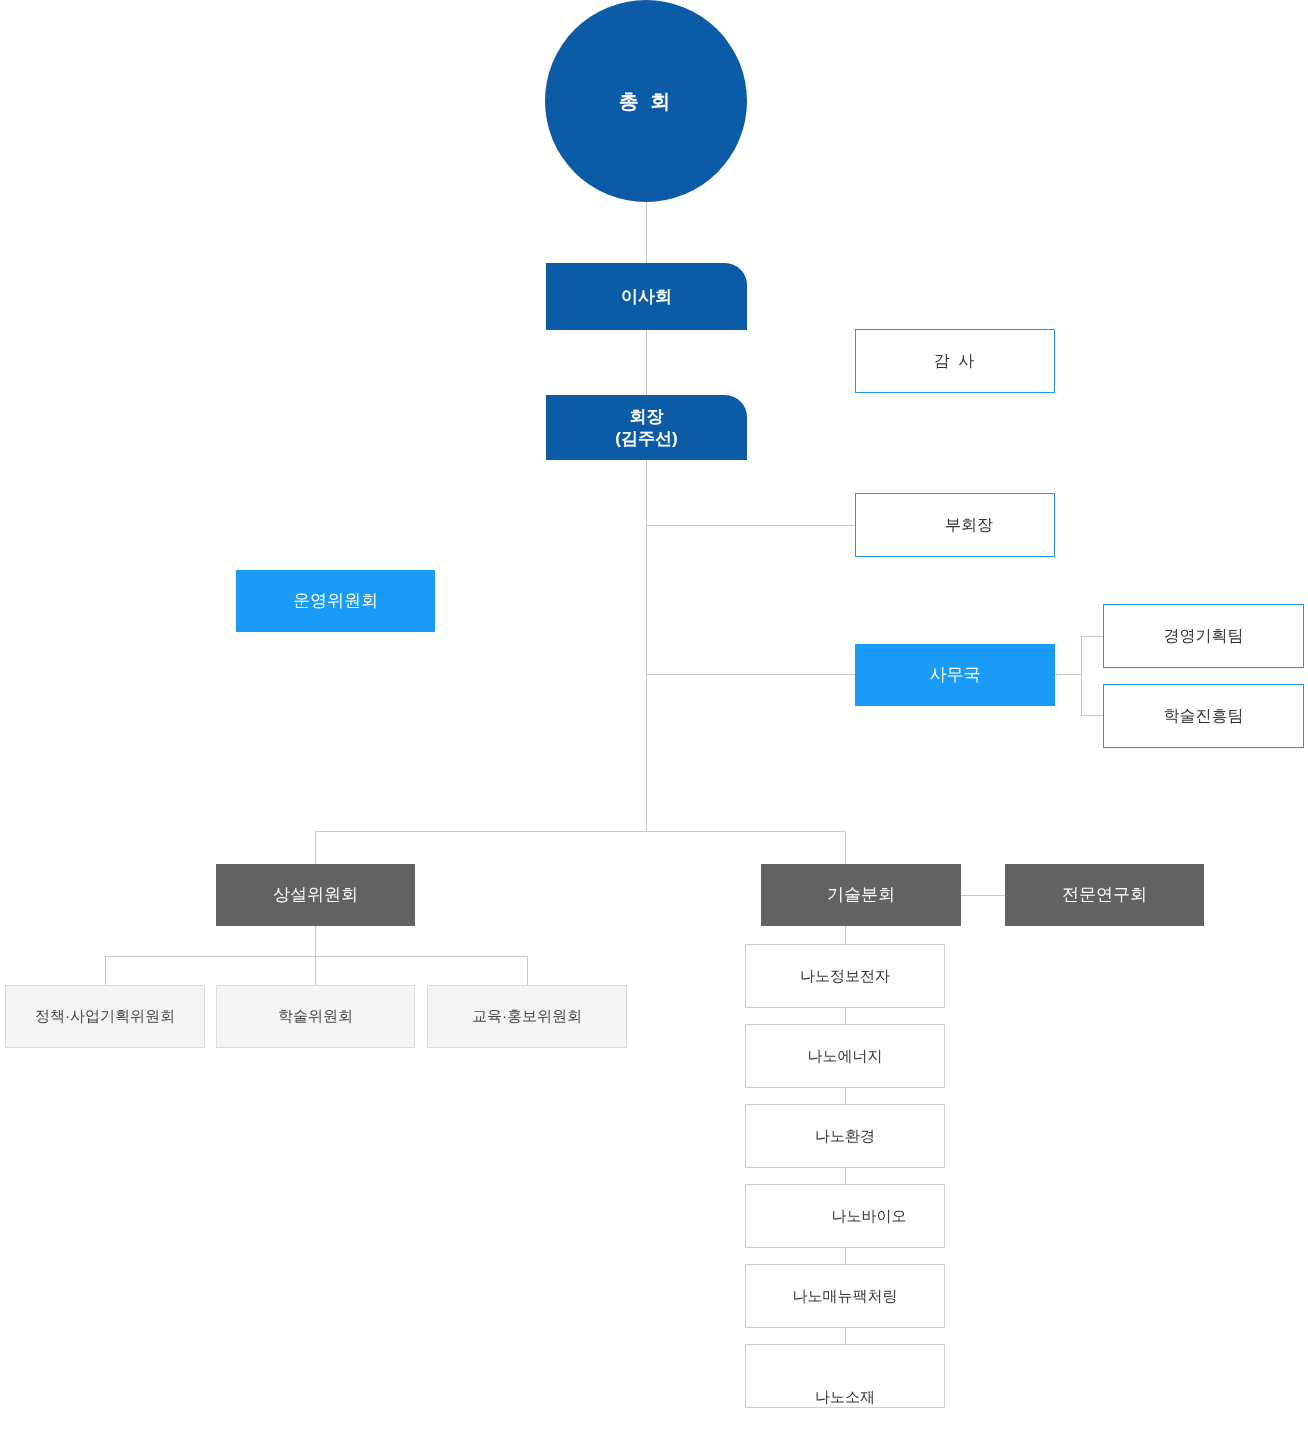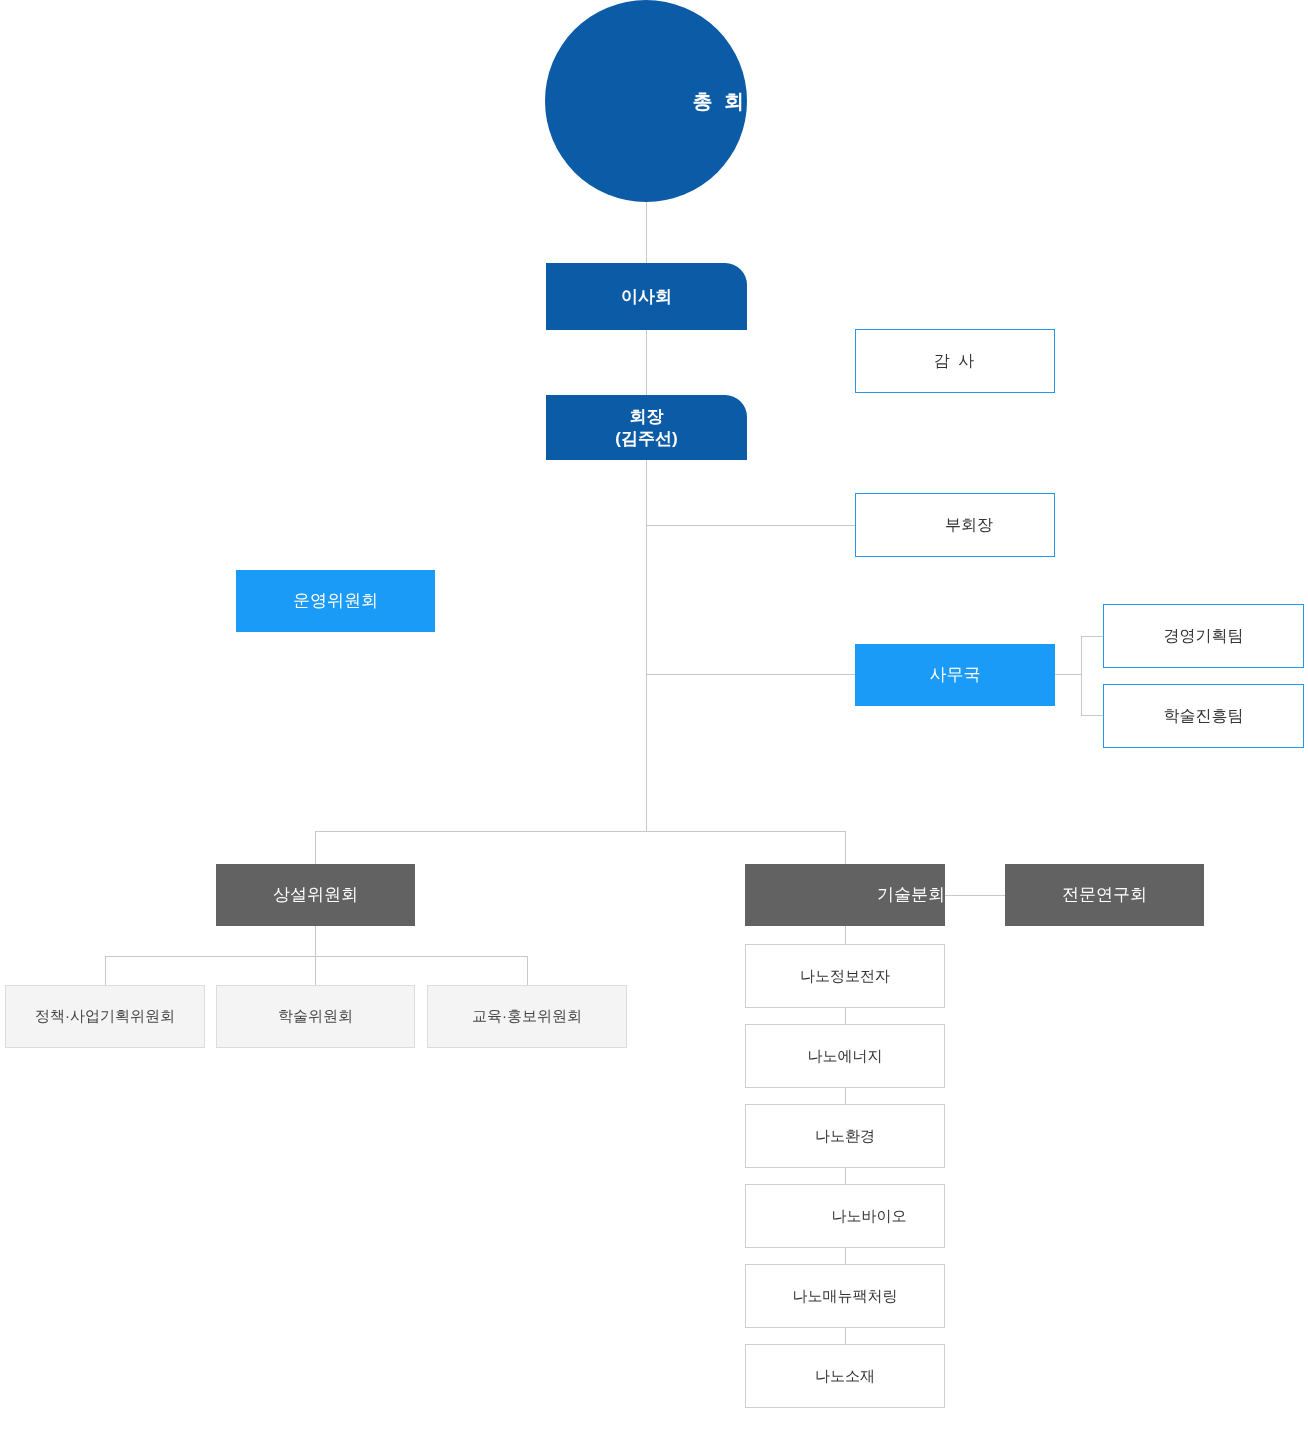--- a/index.html
+++ b/index.html
@@ -129,21 +129,21 @@
   <div class="line v" style="left:315px; top:956px; height:30px;"></div>
   <div class="line v" style="left:527px; top:956px; height:30px;"></div>
 
   <div class="line v" style="left:845px; top:926px; height:18px;"></div>
   <div class="line v" style="left:845px; top:1008px; height:16px;"></div>
   <div class="line v" style="left:845px; top:1088px; height:16px;"></div>
   <div class="line v" style="left:845px; top:1168px; height:16px;"></div>
   <div class="line v" style="left:845px; top:1248px; height:16px;"></div>
   <div class="line v" style="left:845px; top:1328px; height:16px;"></div>
 
-  <div class="node circle-node" style="left:545px; top:0px; width:202px; height:202px;justify-content:flex-end;">
+  <div class="node circle-node" style="left:545px; top:0px; width:202px; height:202px;">
     <span>총 회</span>
   </div>
 
   <div class="node ribbon-node" style="left:546px; top:263px; width:201px; height:67px;">
     <span>이사회</span>
   </div>
 
   <div class="node ribbon-node" style="left:546px; top:395px; width:201px; height:65px; flex-direction:column;">
     <span>회장</span>
     <span class="sub">(김주선)</span>
@@ -170,21 +170,21 @@
   </div>
 
   <div class="node outline-node" style="left:1103px; top:684px; width:201px; height:64px;">
     <span>학술진흥팀</span>
   </div>
 
   <div class="node gray-node" style="left:216px; top:864px; width:199px; height:62px;">
     <span>상설위원회</span>
   </div>
 
-  <div class="node gray-node" style="left:745px; top:864px; width:200px; height:62px;justify-content:flex-end;">
+  <div class="node gray-node" style="left:761px; top:864px; width:200px; height:62px;">
     <span>기술분회</span>
   </div>
 
   <div class="node gray-node" style="left:1005px; top:864px; width:199px; height:62px;">
     <span>전문연구회</span>
   </div>
 
   <div class="node light-node" style="left:5px; top:985px; width:200px; height:63px;">
     <span>정책·사업기획위원회</span>
   </div>
@@ -210,17 +210,17 @@
   </div>
 
   <div class="node plain-node" style="left:745px; top:1184px; width:200px; height:64px;padding-left:48px;">
     <span>나노바이오</span>
   </div>
 
   <div class="node plain-node" style="left:745px; top:1264px; width:200px; height:64px;font-family:Liberation Serif, serif;">
     <span>나노매뉴팩처링</span>
   </div>
 
-  <div class="node plain-node" style="left:745px; top:1344px; width:200px; height:64px;">
+  <div class="node plain-node" style="left:745px; top:1344px; width:200px; height:64px;align-items:flex-end;">
     <span>나노소재</span>
   </div>
 
 </div>
 
 </body></html>

